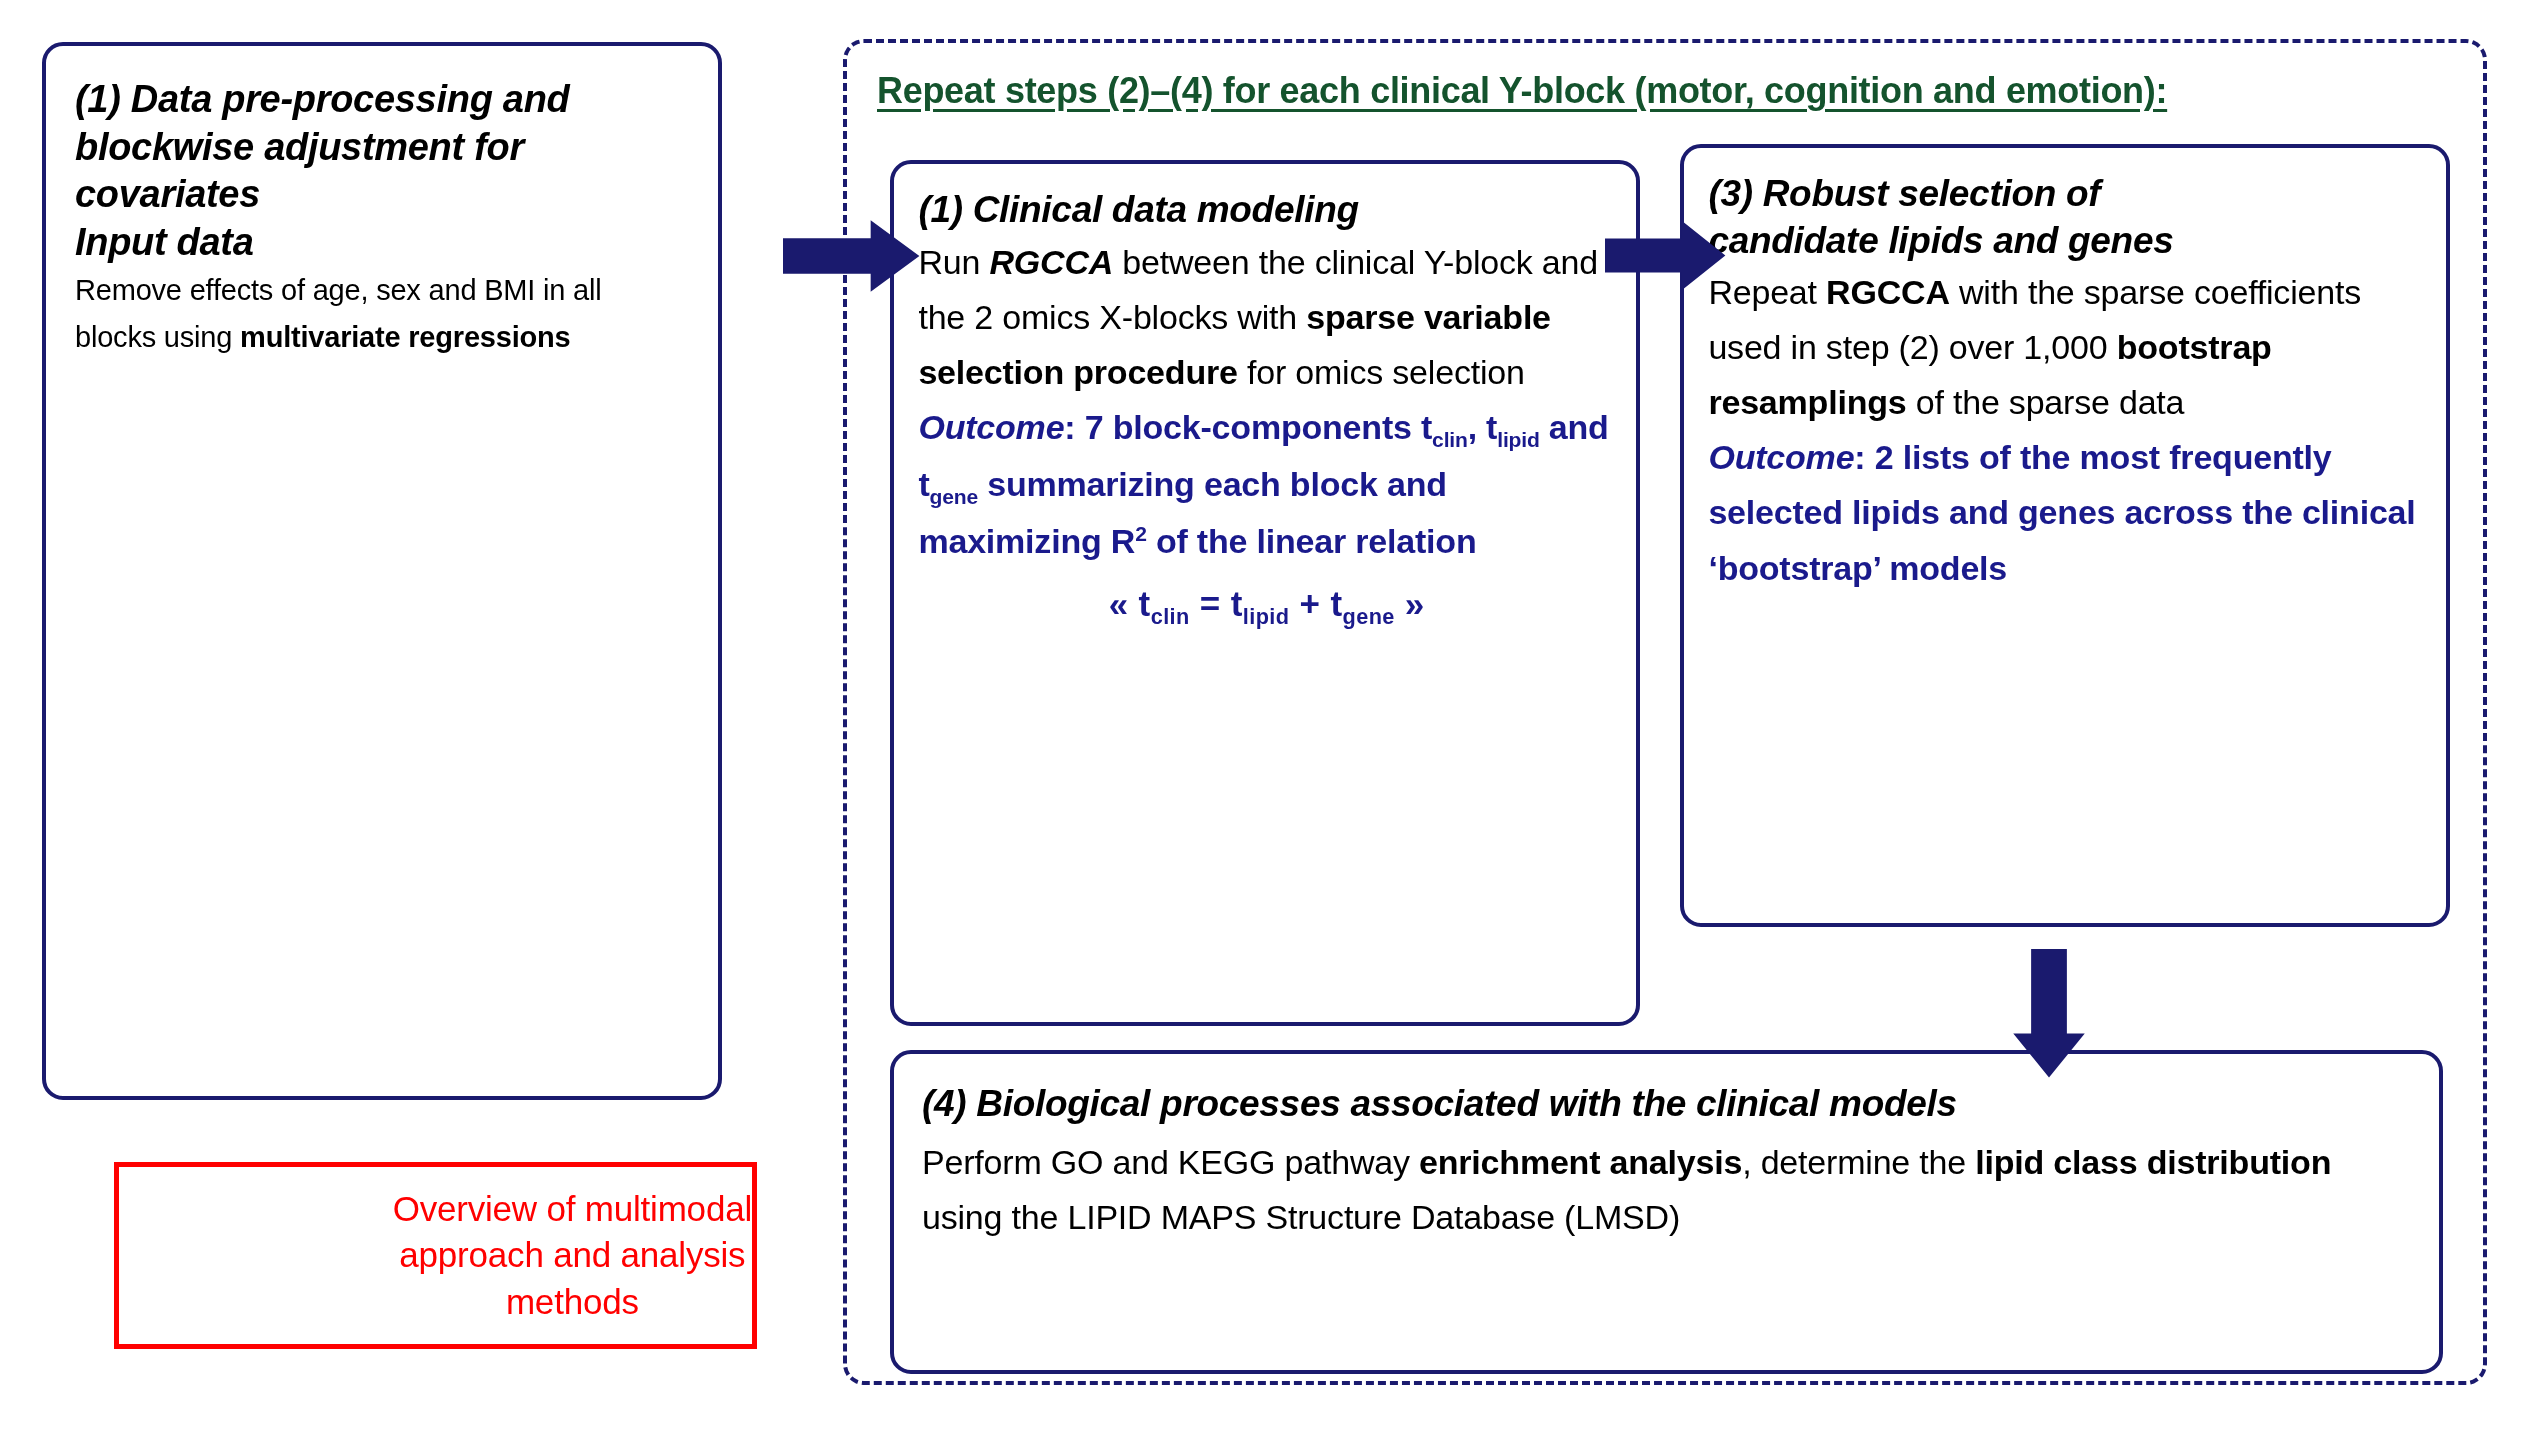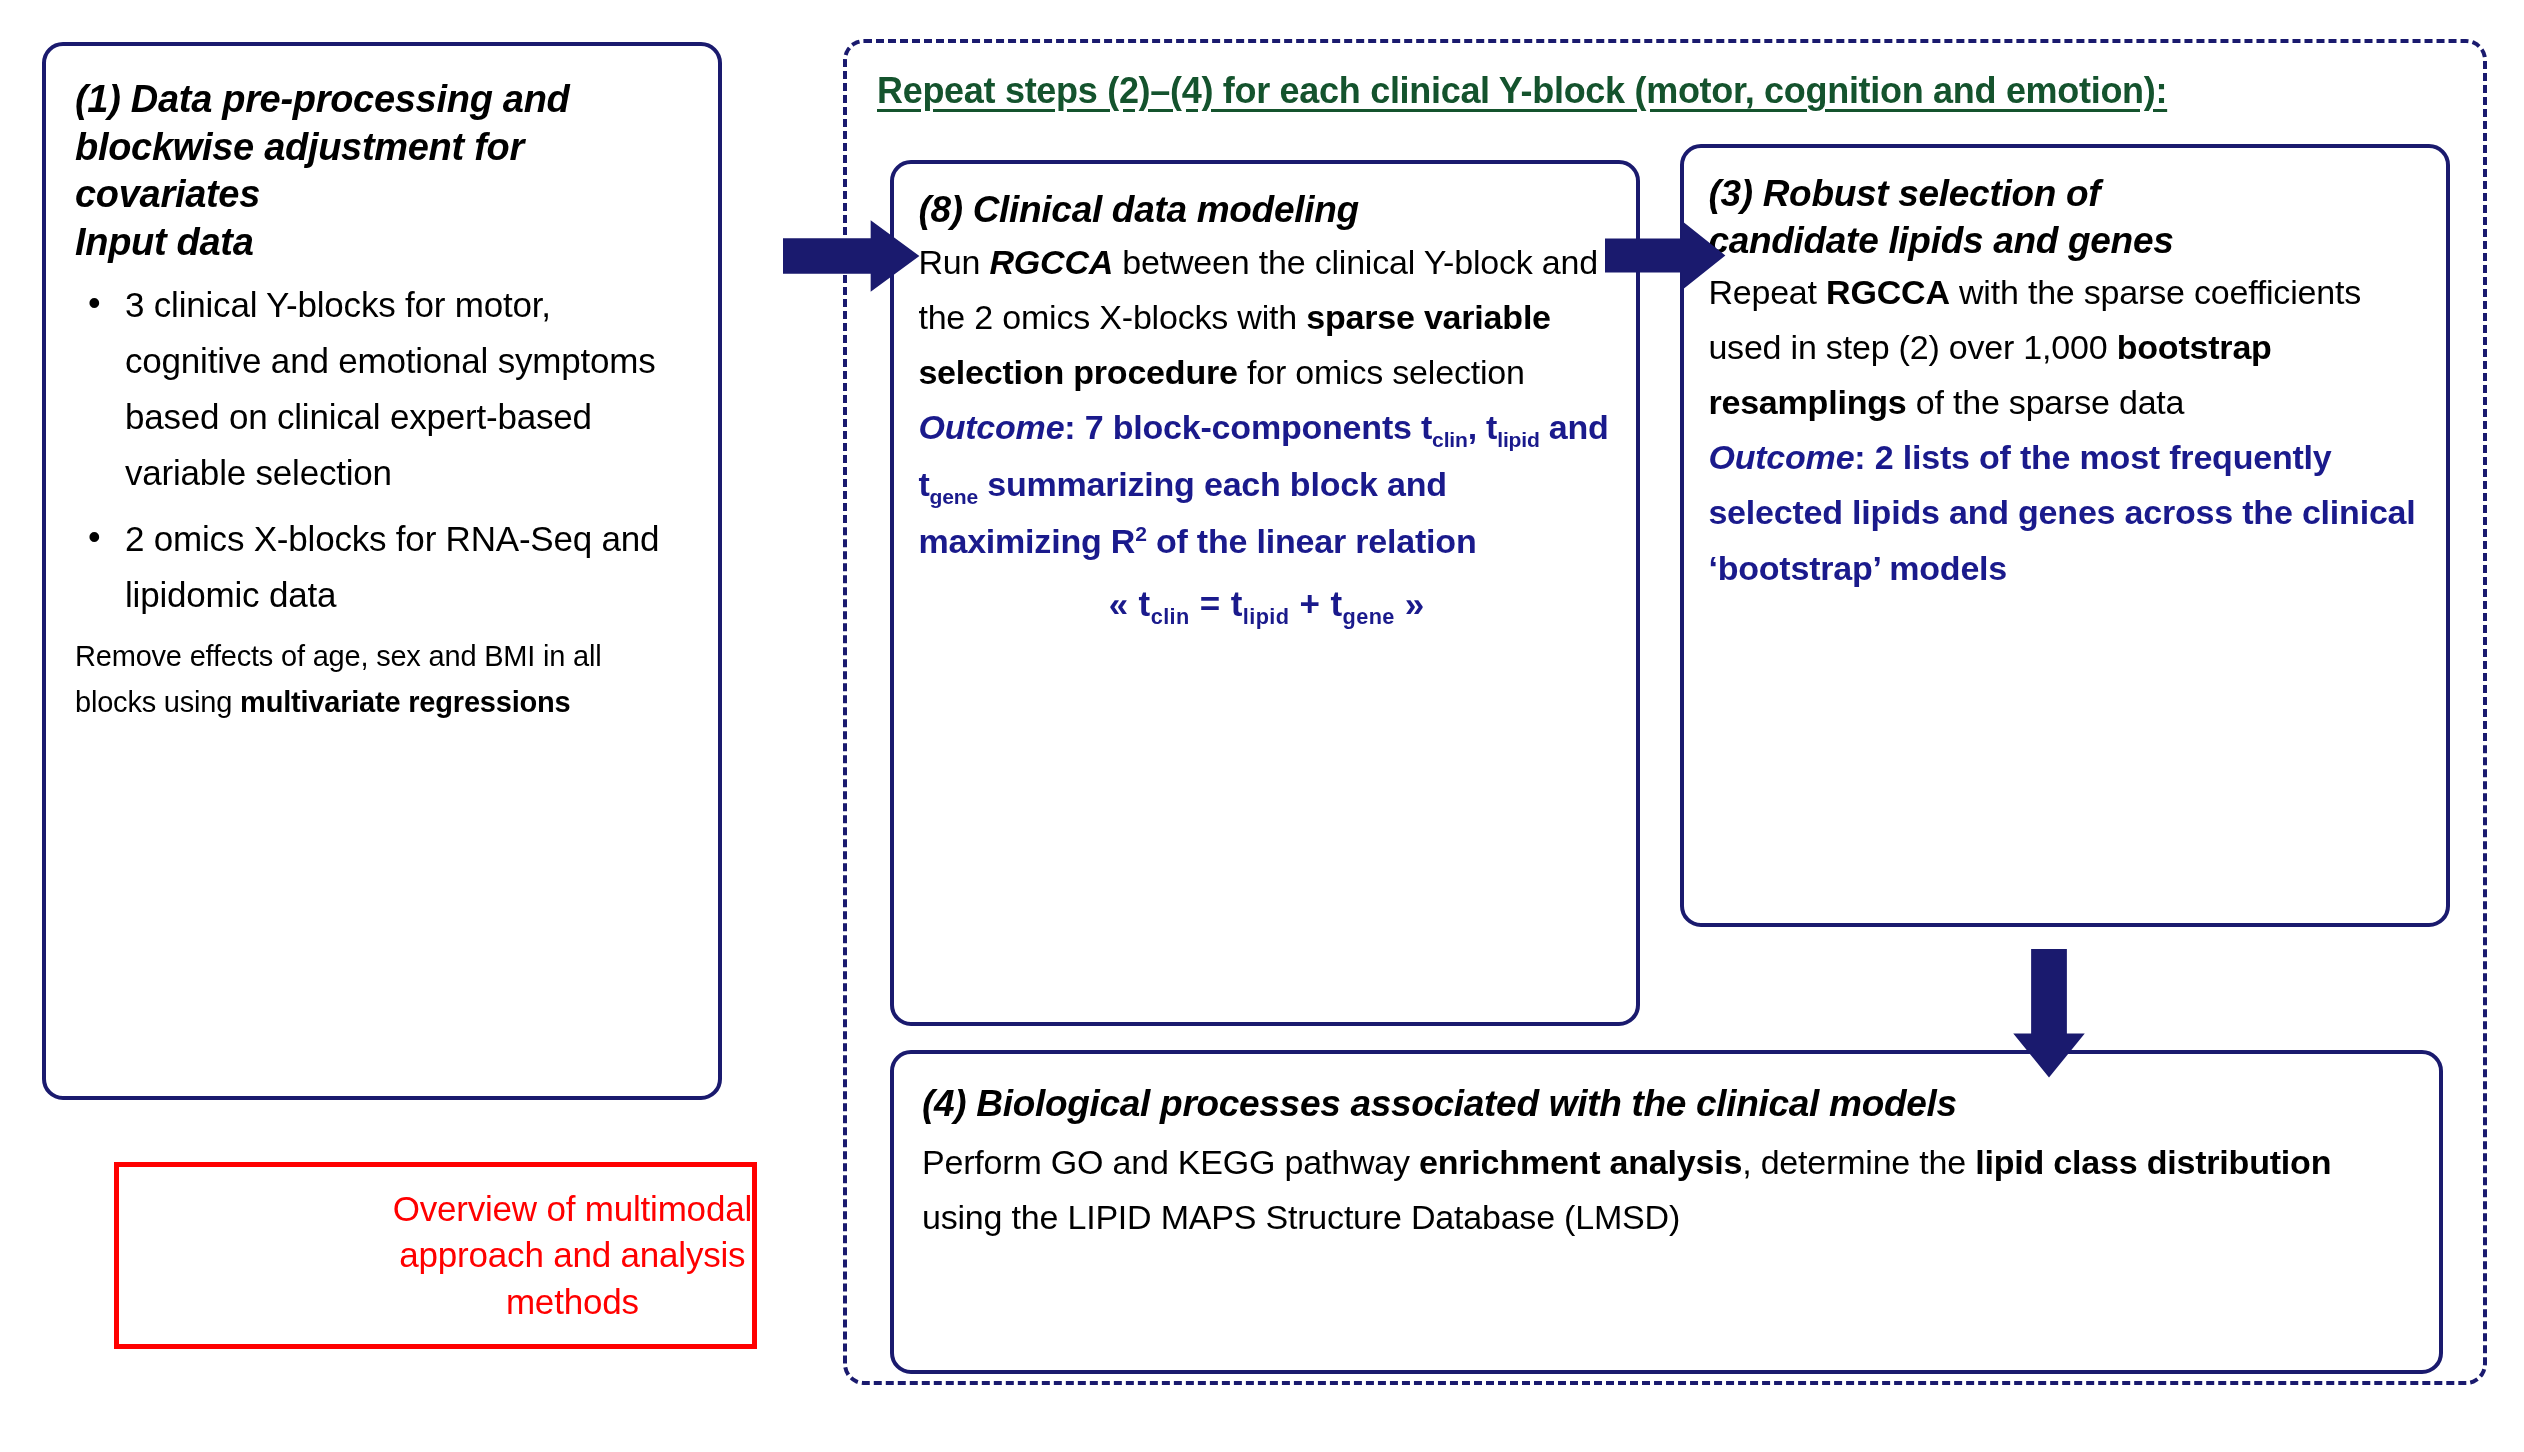--- a/index.html
+++ b/index.html
@@ -168,43 +168,39 @@
 </style>
 </head>
 <body>
 
 <div class="rbox" id="box1">
   <div class="hdr">(1) Data pre-processing and</div>
   <div class="hdr">blockwise adjustment for</div>
   <div class="hdr">covariates</div>
   <div class="hdr">Input data</div>
 
-  <ul class="bullets">
-    <li>3 clinical Y-blocks for motor, cognitive and emotional symptoms based on clinical expert-based variable selection</li>
-    <li>2 omics X-blocks for RNA-Seq and lipidomic data</li>
-  </ul>
 
   <div class="body-line">
     <span>Remove effects of age, sex and BMI in all blocks using </span><span class="b">multivariate regressions</span>
   </div>
 </div>
 
 <div id="redbox">
   <div class="redtext">
     <div>Overview of multimodal</div>
     <div>approach and analysis</div>
     <div>methods</div>
   </div>
 </div>
 
 <div id="dashed"></div>
 <div id="repeat-hdr">Repeat steps (2)–(4) for each clinical Y-block (motor, cognition and emotion):</div>
 
 <div class="rbox" id="box2">
-  <div class="hdr">(8) Clinical data modeling</div>
+  <div class="hdr">(1) Clinical data modeling</div>
 
   <div class="body-line">
     <span>Run </span><span class="bi">RGCCA</span><span> between the clinical Y-block and the 2 omics X-blocks with </span><span class="b">sparse variable selection procedure</span><span> for omics selection</span>
   </div>
 
   <div class="body-line blue b">
     <span class="bi">Outcome</span><span>: 7 block-components t</span><sub>clin</sub><span>, t</span><sub>lipid</sub><span> and t</span><sub>gene</sub><span> summarizing each block and maximizing R</span><sup>2</sup><span> of the linear relation</span>
   </div>
 
   <div class="formula">

